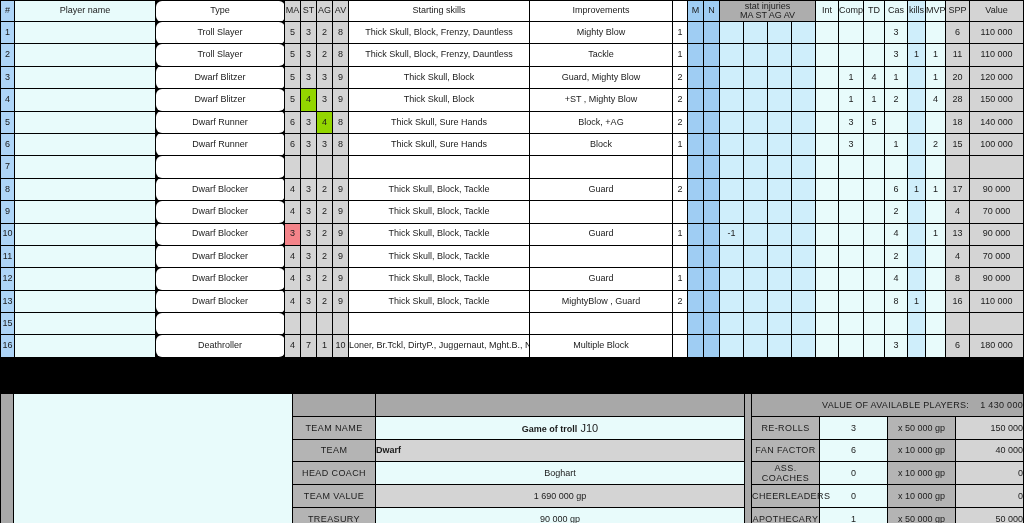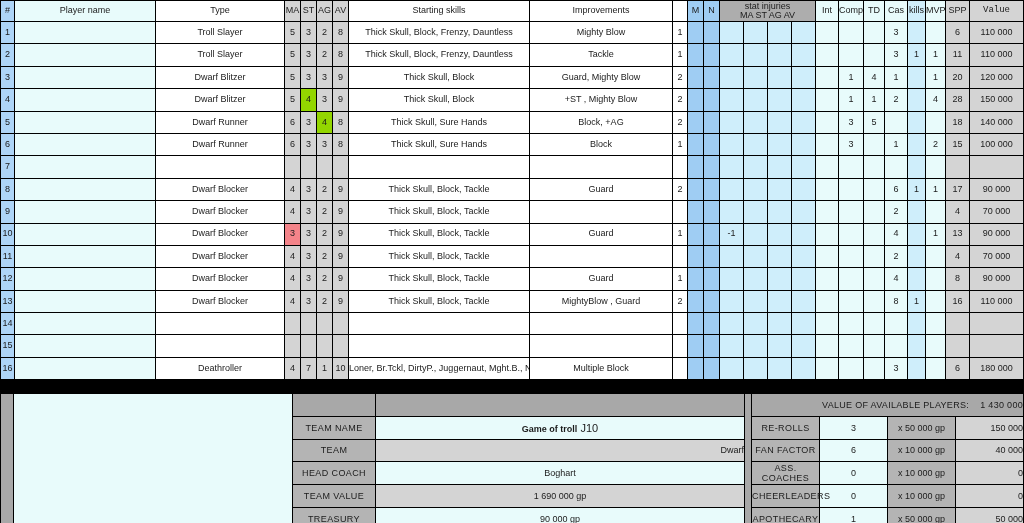--- a/index.html
+++ b/index.html
@@ -24,21 +24,21 @@
     white-space:nowrap;
     color:#1b1b1b;
   }
   .hdr{background:#adadad;font-weight:normal;height:20px;color:#262626;font-size:9.5px;}
   .hdr.small{font-size:7px;line-height:1.0;}
   .hdr.tiny{font-size:6.5px;}
   .rowh{height:22.4px;}
 
   .c-num{width:13px;background:#aed5f7;color:#2b2b2b;font-size:9px;}
   .c-name{width:140px;background:#e8fbfb;}
-  .c-type{width:128px;background:#ffffff;font-size:9.5px;}
+  .c-type{width:128px;background:#ffffff;font-size:9.5px;border-radius:6px;}
   .c-stat{width:15px;background:#d4d4d4;font-size:9.5px;}
   .c-stat.up{background:#93d600;}
   .c-stat.down{background:#f4848a;}
   .c-stat.empty{background:#d4d4d4;}
   .c-skills{width:180px;background:#ffffff;font-size:7.5px;white-space:normal;line-height:1.25;padding:0 3px;margin-top:20px;}
   .c-impr{width:142px;background:#ffffff;font-size:7.5px;color:#2f6b31;}
   .c-ni{width:14px;background:#ffffff;font-size:7px;color:#888;}
   .c-m{width:15px;background:#9fcdf3;}
   .c-n{width:15px;background:#9fcdf3;}
   .c-si{width:16px;background:#cfeefb;font-size:7.5px;color:#333;}
@@ -55,21 +55,21 @@
   
   #bottom{position:absolute;left:0;top:393px;width:1024px;height:130px;}
   #bottomtbl{width:1024px;}
   #bottomtbl td{border:1px solid #000;padding:0;font-size:9px;vertical-align:middle;color:#1b1b1b;}
 
   .bl-spacer{width:12px;background:#a8a8a8;}
   .bl-big{width:278px;background:#e8fbfb;}
   .lbl{width:82px;background:#b4b4b4;text-align:center;font-size:9px;letter-spacing:.4px;color:#2a2a2a;height:21.8px;}
   .val-light{background:#e8fbfb;text-align:center;}
   .val-grey{background:#d4d4d4;text-align:center;}
-  .val-race{background:#d4d4d4;text-align:right;padding-left:3px;}
+  .val-race{background:#d4d4d4;text-align:left;padding-left:3px;font-weight:bold;}
   .midcol{width:368px;}
   .gap{width:6px;background:#a8a8a8;border:1px solid #000;}
   .vap{background:#a8a8a8;text-align:right;padding-right:6px;font-size:8.5px;color:#333;letter-spacing:.3px;}
   .rlbl{width:140px;background:#b4b4b4;text-align:center;font-size:9.5px;letter-spacing:.4px;color:#2a2a2a;}
   .rnum{width:24px;background:#e8fbfb;text-align:center;font-size:10px;}
   .rmul{width:88px;background:#b4b4b4;text-align:center;font-size:8.5px;color:#2a2a2a;}
   .rtot{width:56px;background:#d4d4d4;text-align:right;padding-right:4px;font-size:9px;}
   .hdrbar{background:#a8a8a8;}
   .teamname{font-size:12px;font-weight:bold;}
   .teamname .sfx{font-weight:normal;font-size:11px;}
@@ -98,21 +98,21 @@
           <div>stat injuries</div>
           <div>MA ST AG AV</div>
         </th>
         <th class="hdr c-int small">Int</th>
         <th class="hdr c-comp small">Comp</th>
         <th class="hdr c-td small">TD</th>
         <th class="hdr c-cas small">Cas</th>
         <th class="hdr c-kills tiny">kills</th>
         <th class="hdr c-mvp small">MVP</th>
         <th class="hdr c-spp small">SPP</th>
-        <th class="hdr c-value" style="text-align:center;font-family:Liberation Mono, monospace;">Value</th>
+        <th class="hdr c-value" style="text-align:center;">Value</th>
       </tr>
     </thead>
     <tbody id="roster-body">
         <tr class="rowh">
           <td class="c-num">1</td>
           <td class="c-name"></td>
           <td class="c-type">Troll Slayer</td>
           <td class="c-stat">5</td>
           <td class="c-stat">3</td>
           <td class="c-stat">2</td>
@@ -439,46 +439,20 @@
           <td class="c-si"></td>
           <td class="c-si"></td>
           <td class="c-int"></td>
           <td class="c-comp"></td>
           <td class="c-td"></td>
           <td class="c-cas">8</td>
           <td class="c-kills">1</td>
           <td class="c-mvp"></td>
           <td class="c-spp">16</td>
           <td class="c-value">110 000</td>
-        </tr>
-        <tr class="rowh">
-          <td class="c-num">14</td>
-          <td class="c-name"></td>
-          <td class="c-type"></td>
-          <td class="c-stat empty"></td>
-          <td class="c-stat empty"></td>
-          <td class="c-stat empty"></td>
-          <td class="c-stat empty"></td>
-          <td class="c-skills"></td>
-          <td class="c-impr"></td>
-          <td class="c-ni"></td>
-          <td class="c-m"></td>
-          <td class="c-n"></td>
-          <td class="c-si"></td>
-          <td class="c-si"></td>
-          <td class="c-si"></td>
-          <td class="c-si"></td>
-          <td class="c-int"></td>
-          <td class="c-comp"></td>
-          <td class="c-td"></td>
-          <td class="c-cas"></td>
-          <td class="c-kills"></td>
-          <td class="c-mvp"></td>
-          <td class="c-spp blank"></td>
-          <td class="c-value blank"></td>
         </tr>
         <tr class="rowh">
           <td class="c-num">15</td>
           <td class="c-name"></td>
           <td class="c-type"></td>
           <td class="c-stat empty"></td>
           <td class="c-stat empty"></td>
           <td class="c-stat empty"></td>
           <td class="c-stat empty"></td>
           <td class="c-skills"></td>

